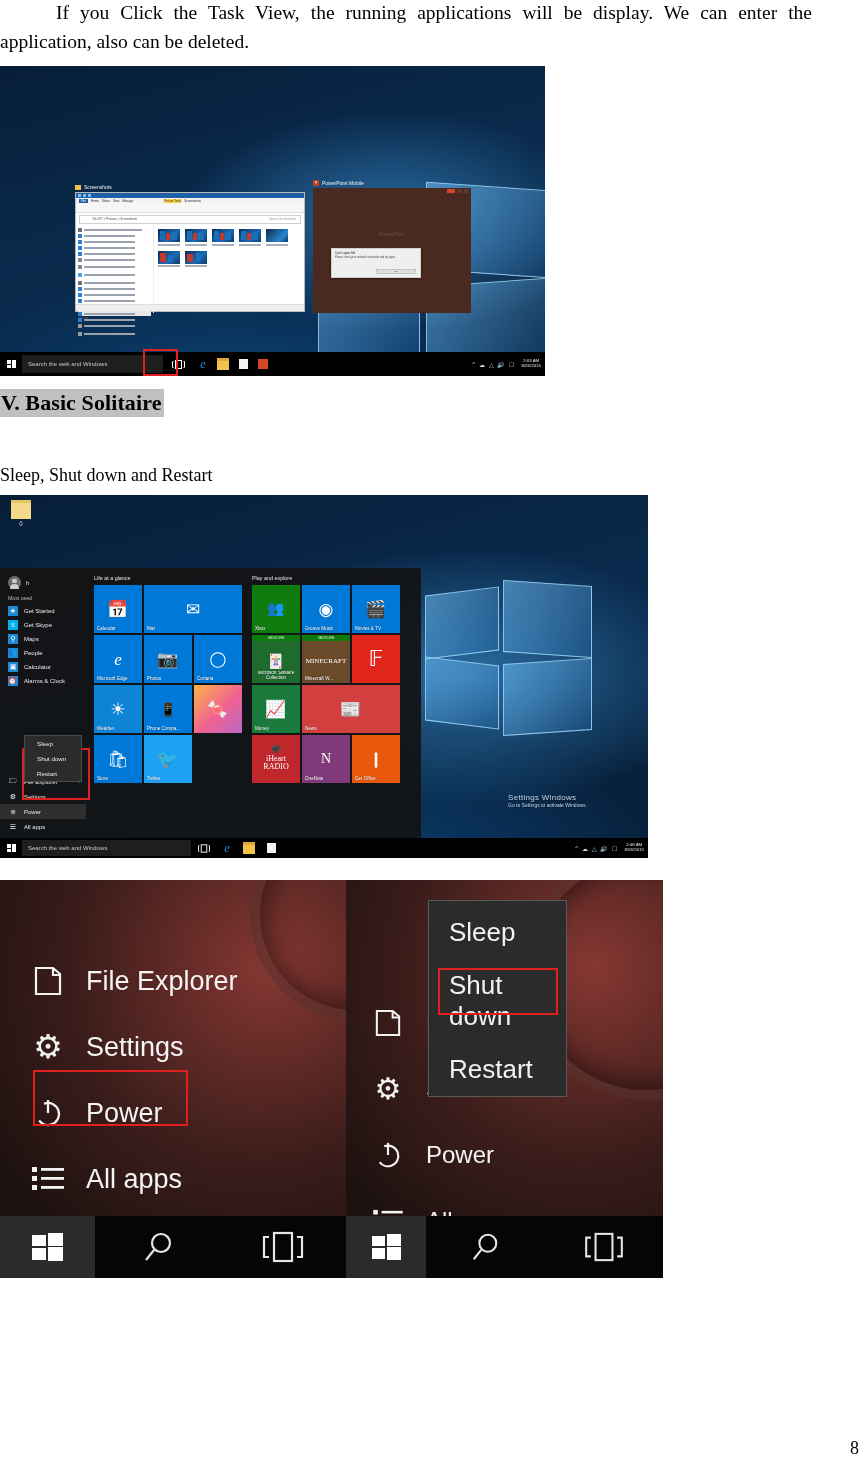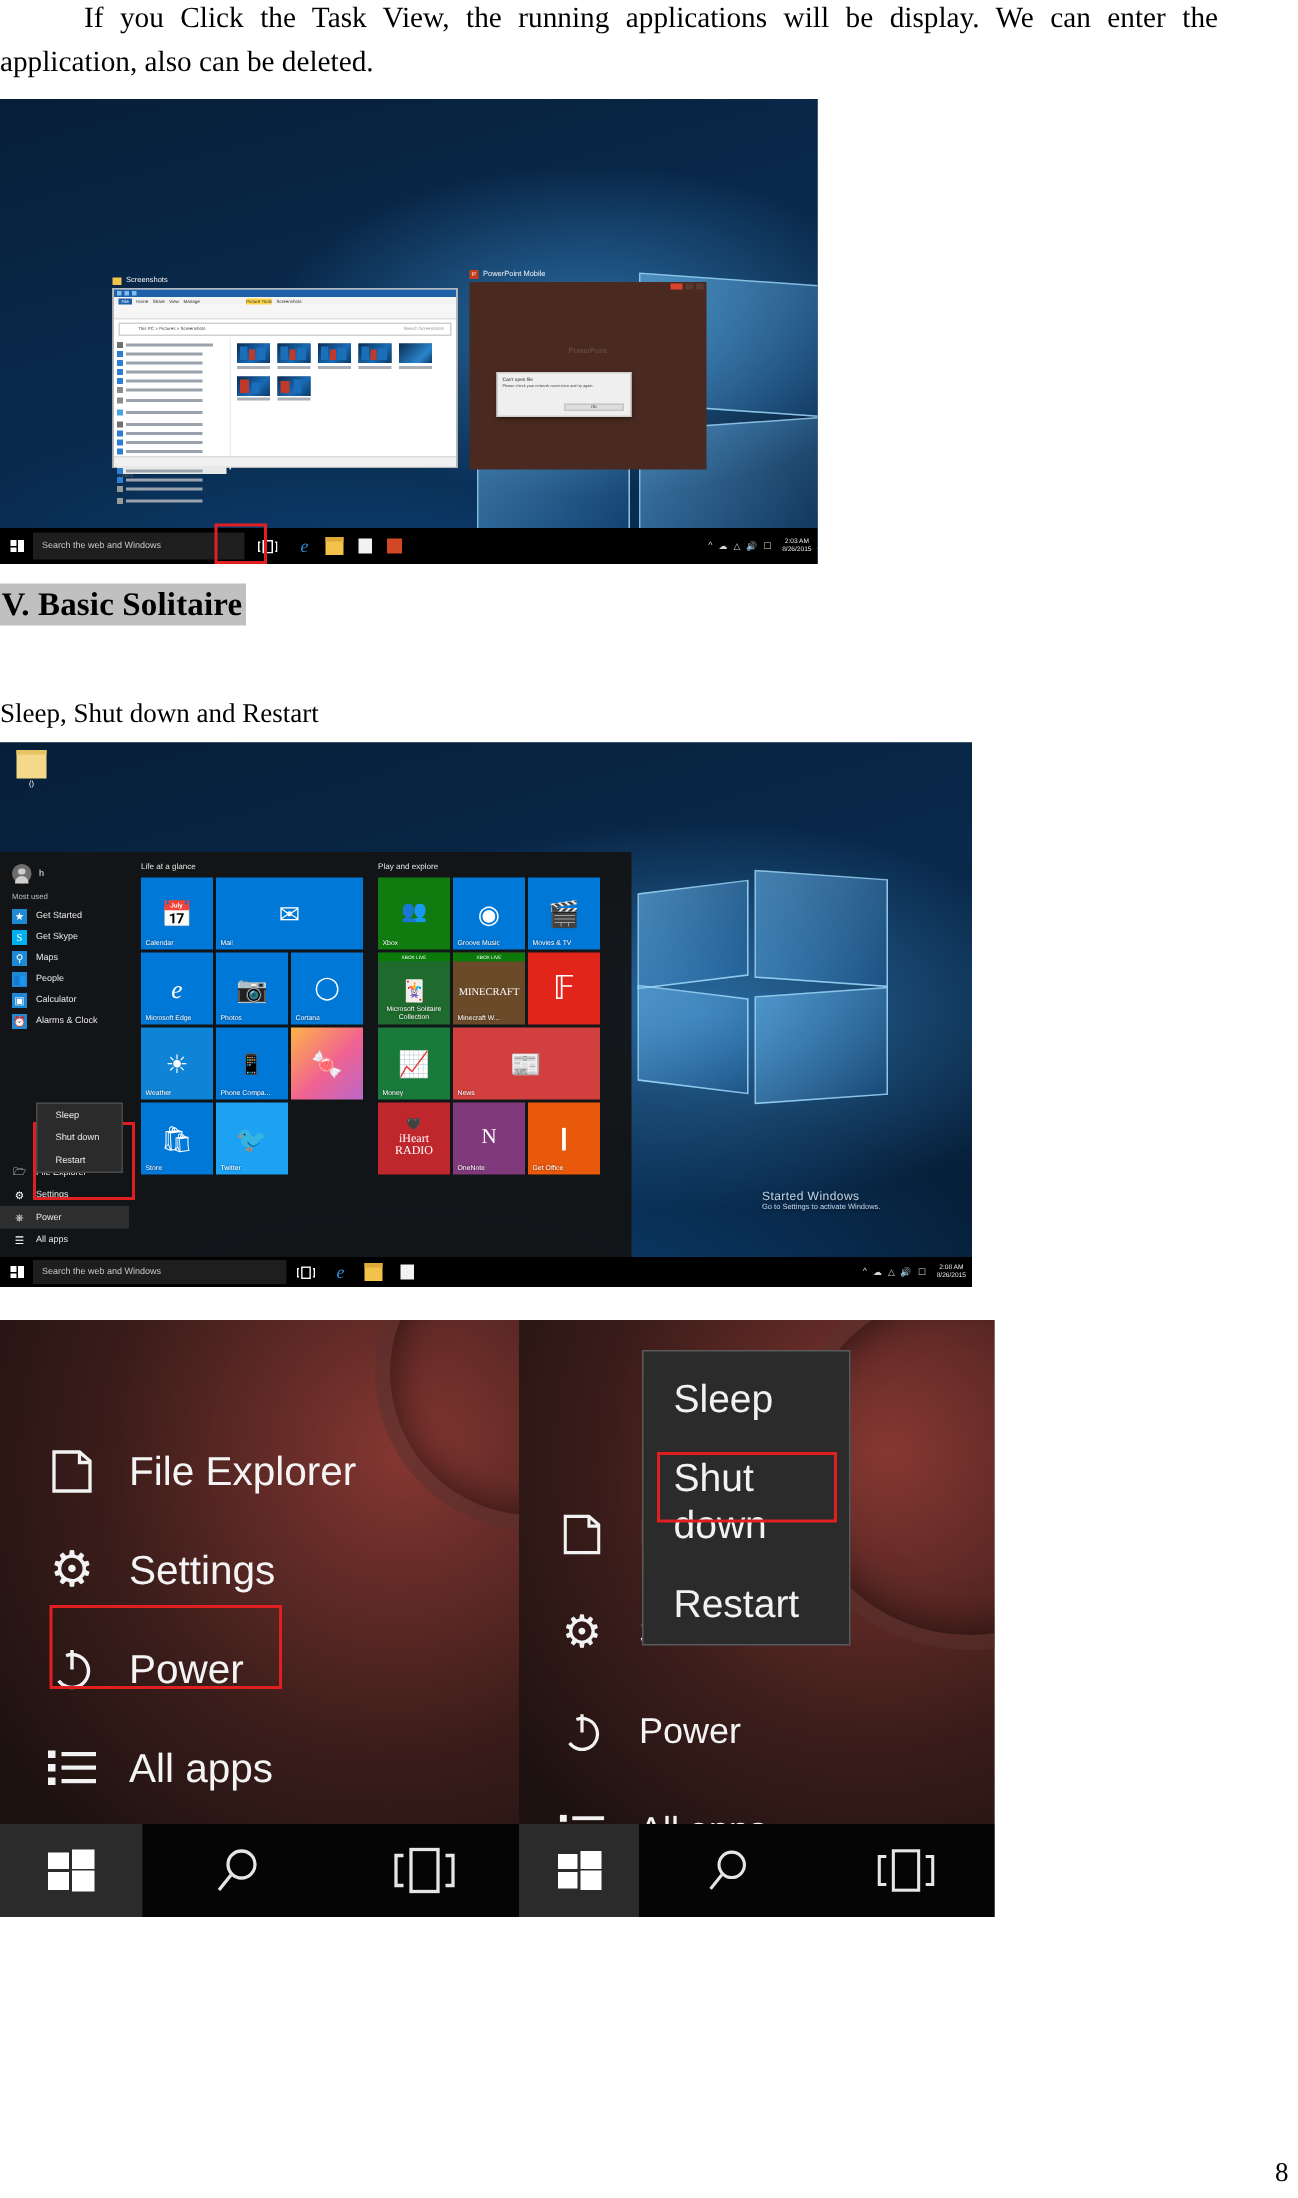--- a/index.html
+++ b/index.html
@@ -658,21 +658,21 @@
           </div>
         </div>
       </div>
 
     </div>
   </div>
 
   <div class="redbox" style="left:22px; top:748px; width:68px; height:52px; top:253px;"></div>
 
   <div class="watermark" style="left:508px; top:298px;">
-    <div class="w1" style="font-size:8px;">Started Windows</div>
+    <div class="w1" style="font-size:8px;">Settings Windows</div>
     <div class="w2" style="font-size:5px;">Go to Settings to activate Windows.</div>
   </div>
 
   <div class="taskbar">
     <div class="tb-start" style="width:22px;">
       <span class="winlogo" style="width:9px;height:9px;">
         <i style="left:0;top:0.6px;width:4px;height:3.6px;"></i>
         <i style="left:5px;top:0;width:4px;height:4.2px;"></i>
         <i style="left:0;top:5px;width:4px;height:3.6px;"></i>
         <i style="left:5px;top:4.8px;width:4px;height:4.2px;"></i>

